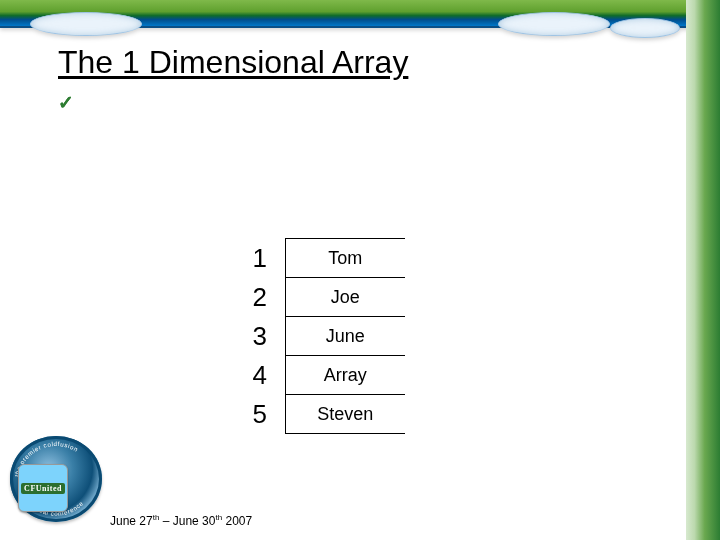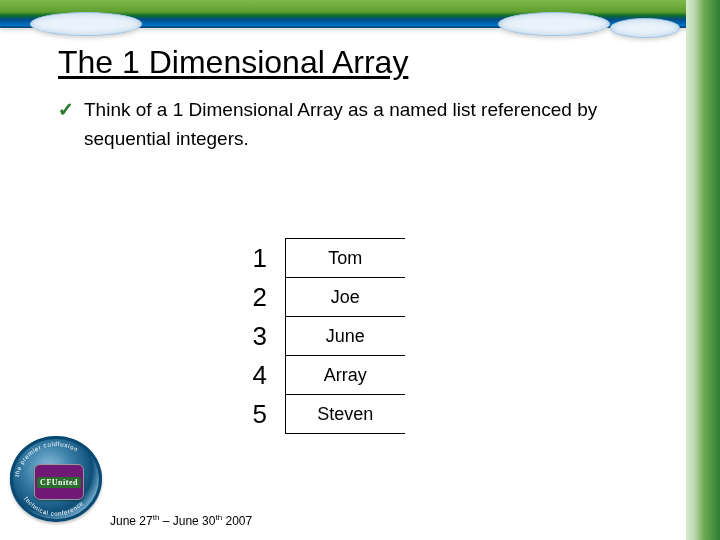--- a/index.html
+++ b/index.html
@@ -60,21 +60,21 @@
     left:58px;
     right:60px;
   }
 
   .title{
     font-size:32px;
     font-weight:400;
     color:#000;
     text-decoration: underline;
     text-underline-offset: 3px;
-    margin-bottom:14px;
+    margin-bottom:7px;
   }
 
   .bullets{
     list-style:none;
     font-size:19px;
     color:#000;
     line-height:1.55;
   }
   .bullets li{
     position:relative;
@@ -130,23 +130,23 @@
   }
   .logo-ring{
     position:absolute;
     inset:0;
     border-radius:50%;
     background: radial-gradient(circle at 42% 38%, #8fc0e0 0%, #3a7fa7 32%, #0e4f78 58%, #6aa3c6 70%, #cfe2ee 100%);
     box-shadow: inset 0 0 0 3px #0a4a72, 0 2px 3px rgba(0,0,0,.25);
   }
   .logo-inner{
     position:absolute;
-    left:24px; top:28px;
-    width:50px; height:36px;
-    background:#701a75;
+    left:8px; top:28px;
+    width:50px; height:48px;
+    background:#7dd3fc;
     border-radius:6px;
     box-shadow:0 1px 2px rgba(0,0,0,.35);
     display:flex;
     align-items:center;
     justify-content:center;
     border:1px solid #999;
   }
   .logo-inner span{
     background:#2c6e2e;
     color:#fff;
@@ -183,21 +183,20 @@
 <div class="right-strip"></div>
 
 <div class="content">
   <h1 class="title">The 1 Dimensional Array</h1>
   <ul class="bullets">
     <li>
       <span class="check">✓</span>
     </li>
     <li>
       <span class="check">✓</span>
-      <span>Think of a 1 Dimensional Array as a named list referenced by sequential integers.</span>
     </li>
   </ul>
 </div>
 
 <div class="array-wrap">
   <table class="array-table">
     <tbody>
         <tr class="top">
       <td class="idx">1</td>
       <td class="val">Tom</td>

